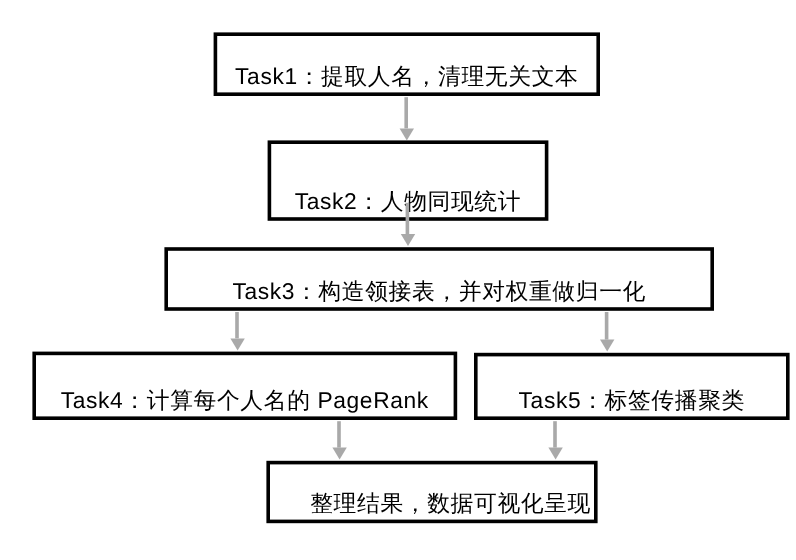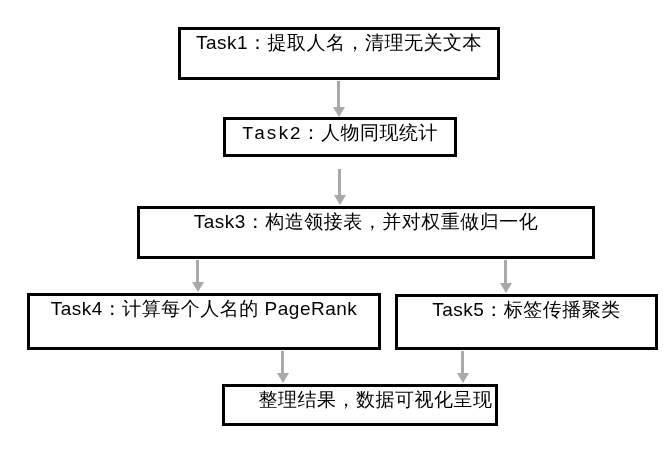--- a/index.html
+++ b/index.html
@@ -19,33 +19,33 @@
     position: relative;
     width: 663px; height: 467px;
     background: var(--background);
     overflow: hidden;
   }
   .node {
     position: absolute;
     background: var(--box-fill);
     border: 3px solid var(--box-border);
     display: flex;
-    align-items: flex-start;
+    align-items: flex-end;
     justify-content: center;
     font-size: 19px;
     color: var(--text);
     white-space: nowrap;
     letter-spacing: 0.5px;
   }
   #task1 { left: 178px; top: 27px;  width: 322px; height: 53px; }
-  #task2 { left: 223px; top: 117px; width: 234px; height: 40px; font-family: Liberation Mono, monospace; }
+  #task2 { left: 223px; top: 117px; width: 234px; height: 67px; }
   #task3 { left: 117px; top: 206px; width: 458px; height: 53px; margin-left: 20px; }
   #task4 { left: 27px;  top: 293px; width: 354px; height: 57px; }
   #task5 { left: 395px; top: 294px; width: 263px; height: 56px; }
-  #final { left: 222px; top: 384px; width: 276px; height: 42px; padding-left: 31px; }
+  #final { left: 222px; top: 384px; width: 276px; height: 52px; padding-left: 31px; }
 
   .arrow {
     position: absolute;
     width: 13px;
     display: flex;
     flex-direction: column;
     align-items: center;
   }
   .arrow .stem {
     width: 3px;

